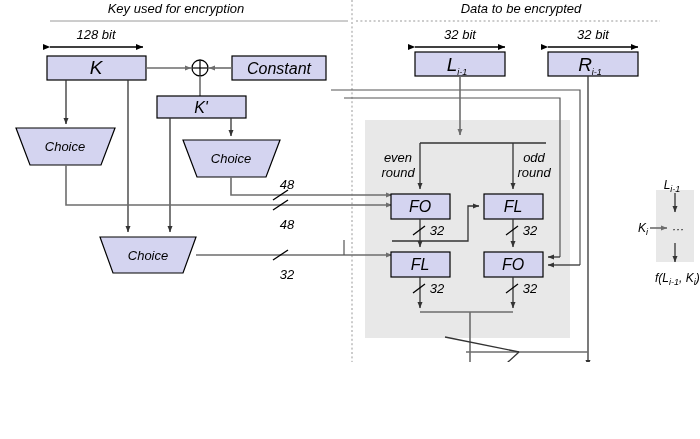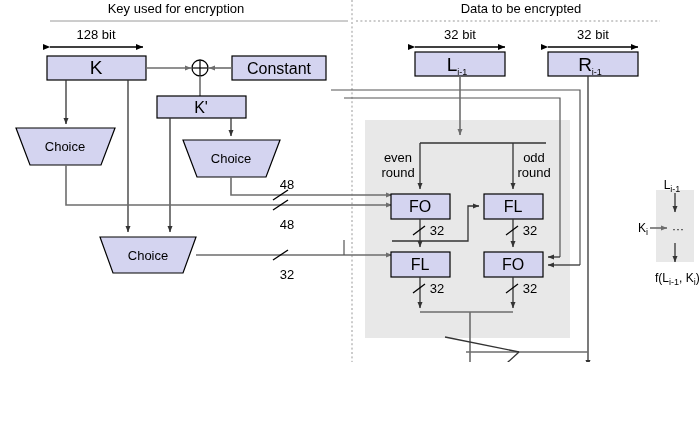--- a/index.html
+++ b/index.html
@@ -2,20 +2,21 @@
 <html><head>
 <meta charset="utf-8">
 <style>
   html,body{margin:0;padding:0;background:#ffffff;}
   #stage{
     position:relative;
     width:700px;height:362px;
     background:#ffffff;
     font-family:"Liberation Sans", sans-serif;
     overflow:hidden;
+    font-style:italic;
   }
   svg{position:absolute;left:0;top:0;width:700px;height:439px;}
   text{font-family:"Liberation Sans", sans-serif;fill:#000000;}
   .t-section{font-size:13px;}
   .t-box-lg{font-size:19px;}
   .t-box-md{font-size:16px;}
   .t-box-sm{font-size:13px;}
   .t-dim{font-size:13px;}
   .t-wire{font-size:13px;}
   .t-legend{font-size:12px;}

